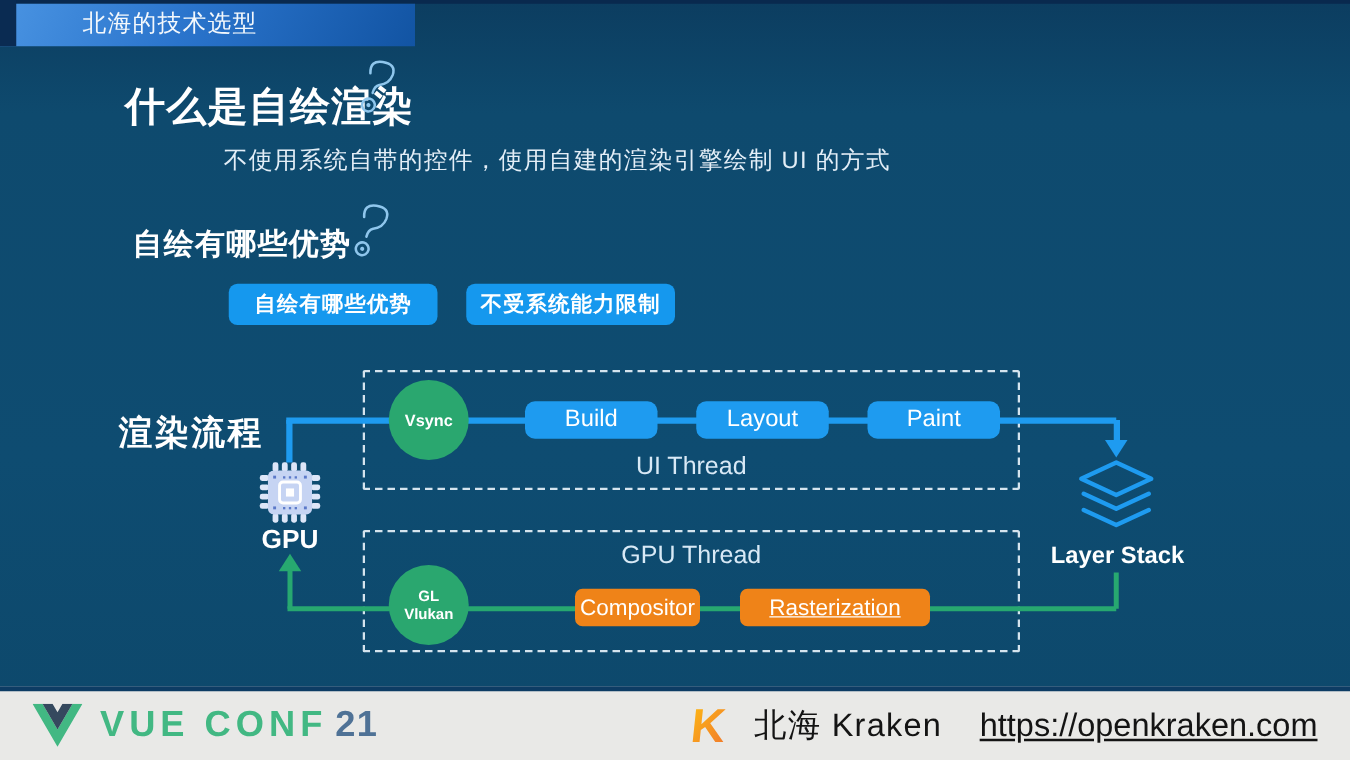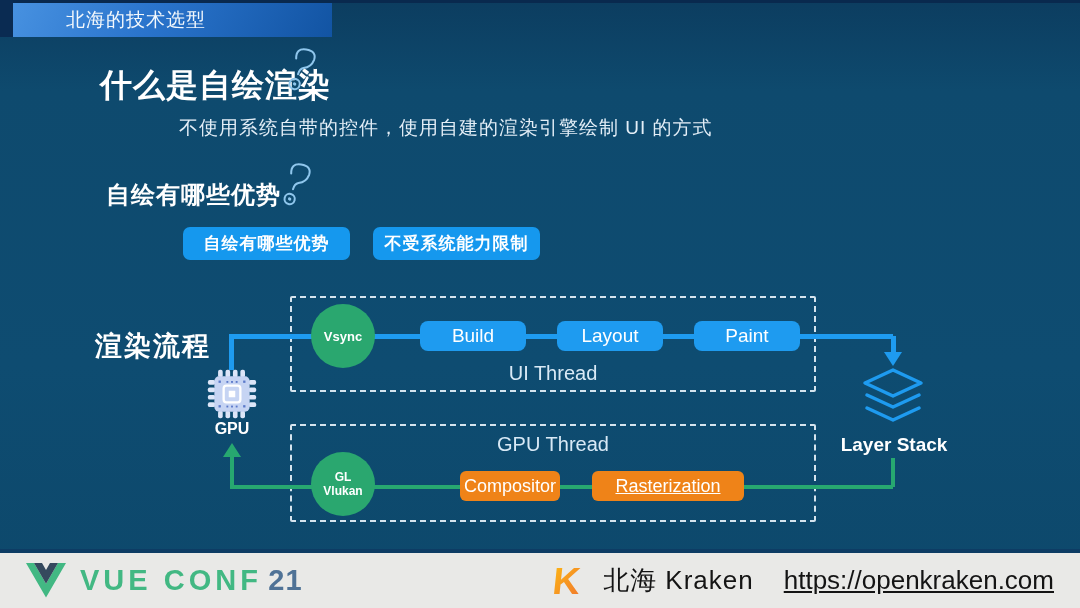--- a/index.html
+++ b/index.html
@@ -32,21 +32,21 @@
   .green{background:#27A870;}
   .arrow-down{width:0;height:0;border-left:9px solid transparent;border-right:9px solid transparent;border-top:14px solid #1E9BF0;z-index:2;}
   .arrow-up{width:0;height:0;border-left:9px solid transparent;border-right:9px solid transparent;border-bottom:14px solid #27A870;z-index:2;}
   .circle{width:64px;height:64px;border-radius:50%;background:#2AA76F;color:#fff;
     display:flex;flex-direction:column;align-items:center;justify-content:center;
     font-weight:bold;font-size:13px;line-height:15px;z-index:3;}
   .step-blue{height:30px;border-radius:8px;background:#1E9BF0;color:#fff;font-size:19px;
     display:flex;align-items:center;justify-content:center;z-index:3;}
   .step-orange{height:30px;border-radius:6px;background:#EF8318;color:#fff;font-size:18px;
     display:flex;align-items:center;justify-content:center;z-index:3;}
-  .node-label{color:#FFFFFF;font-weight:bold;font-size:16px;text-align:center;z-index:3;}
+  .node-label{color:#FFFFFF;font-weight:bold;font-size:21px;text-align:center;z-index:3;}
   
   .footer{left:0;top:549px;width:1080px;height:59px;background:#E9E9E7;border-top:4px solid #0D3C64;
     box-sizing:border-box;display:flex;align-items:center;justify-content:space-between;padding:0 26px;}
   .f-left{display:flex;align-items:center;gap:14px;justify-content:flex-end;}
   .f-right{display:flex;align-items:center;gap:14px;}
   .vueconf-text{color:#42B883;font-weight:bold;font-size:29px;letter-spacing:4px;}
   .vueconf-year{color:#4F7296;font-weight:bold;font-size:29px;margin-left:2px;letter-spacing:1px;}
   .kraken-name{color:#141414;font-size:26px;letter-spacing:1px;}
   .kraken-link{color:#141414;font-size:26px;text-decoration:underline;margin-left:16px;}
 </style>

